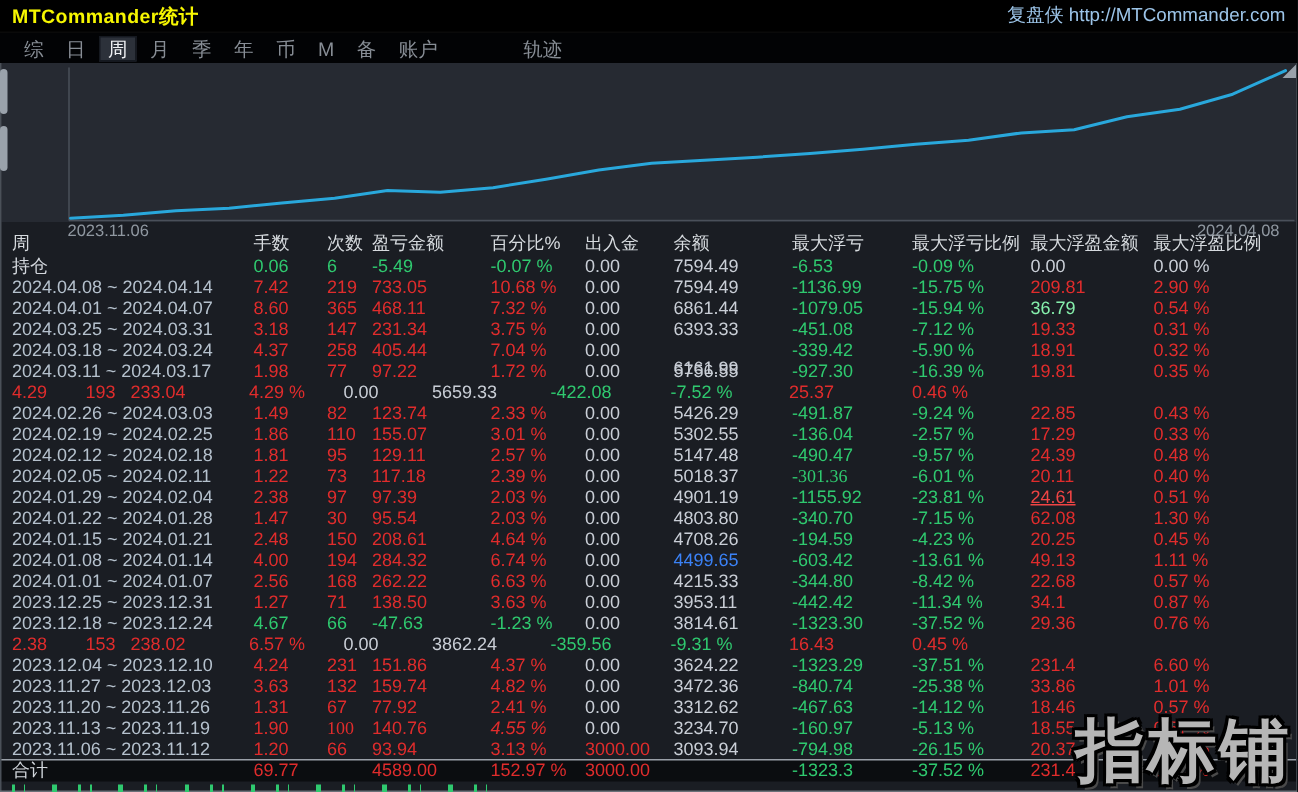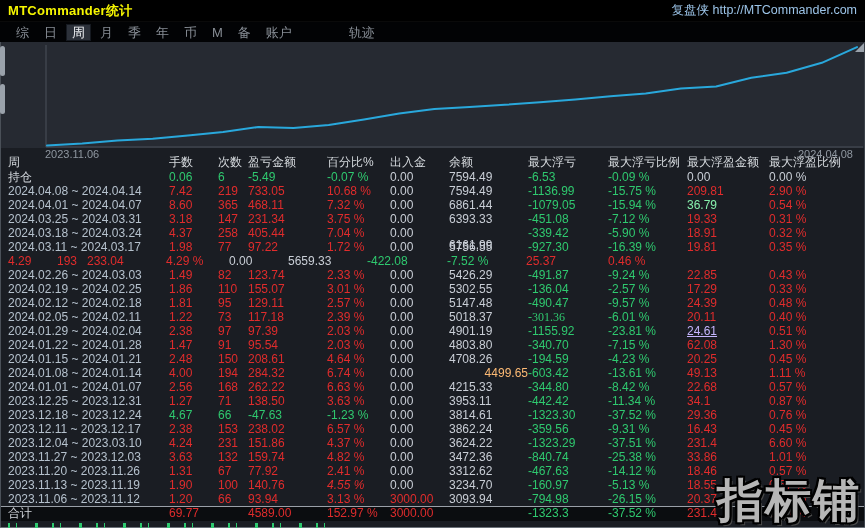--- a/index.html
+++ b/index.html
@@ -268,27 +268,27 @@
         <div class="trow">
           <span class="cell c-date" style="width: 161px;">2024.01.29 ~ 2024.02.04</span>
           <span class="cell" style="width: 49px; color: rgb(224, 44, 44);">2.38</span>
           <span class="cell" style="width: 30px; color: rgb(224, 44, 44);">97</span>
           <span class="cell" style="width: 79px; color: rgb(224, 44, 44);">97.39</span>
           <span class="cell" style="width: 63px; color: rgb(224, 44, 44);">2.03 %</span>
           <span class="cell" style="width: 59px; color: rgb(201, 206, 214);">0.00</span>
           <span class="cell" style="width: 79px; color: rgb(201, 206, 214);">4901.19</span>
           <span class="cell" style="width: 80px; color: rgb(47, 201, 111);">-1155.92</span>
           <span class="cell" style="width: 79px; color: rgb(47, 201, 111);">-23.81 %</span>
-          <span class="cell" style="width: 82px; color: #c4b5fd; text-decoration: underline;">24.61</span>
+          <span class="cell" style="width: 82px; color: #ef4444; text-decoration: underline;">24.61</span>
           <span class="cell" style="width: 96px; color: rgb(224, 44, 44);">0.51 %</span>
         </div>
         <div class="trow">
           <span class="cell c-date" style="width: 161px;">2024.01.22 ~ 2024.01.28</span>
           <span class="cell" style="width: 49px; color: rgb(224, 44, 44);">1.47</span>
-          <span class="cell" style="width: 30px; color: rgb(224, 44, 44);">91</span>
+          <span class="cell" style="width: 30px; color: rgb(224, 44, 44);">30</span>
           <span class="cell" style="width: 79px; color: rgb(224, 44, 44);">95.54</span>
           <span class="cell" style="width: 63px; color: rgb(224, 44, 44);">2.03 %</span>
           <span class="cell" style="width: 59px; color: rgb(201, 206, 214);">0.00</span>
           <span class="cell" style="width: 79px; color: rgb(201, 206, 214);">4803.80</span>
           <span class="cell" style="width: 80px; color: rgb(47, 201, 111);">-340.70</span>
           <span class="cell" style="width: 79px; color: rgb(47, 201, 111);">-7.15 %</span>
           <span class="cell" style="width: 82px; color: rgb(224, 44, 44);">62.08</span>
           <span class="cell" style="width: 96px; color: rgb(224, 44, 44);">1.30 %</span>
         </div>
         <div class="trow">
@@ -304,21 +304,21 @@
           <span class="cell" style="width: 82px; color: rgb(224, 44, 44);">20.25</span>
           <span class="cell" style="width: 96px; color: rgb(224, 44, 44);">0.45 %</span>
         </div>
         <div class="trow">
           <span class="cell c-date" style="width: 161px;">2024.01.08 ~ 2024.01.14</span>
           <span class="cell" style="width: 49px; color: rgb(224, 44, 44);">4.00</span>
           <span class="cell" style="width: 30px; color: rgb(224, 44, 44);">194</span>
           <span class="cell" style="width: 79px; color: rgb(224, 44, 44);">284.32</span>
           <span class="cell" style="width: 63px; color: rgb(224, 44, 44);">6.74 %</span>
           <span class="cell" style="width: 59px; color: rgb(201, 206, 214);">0.00</span>
-          <span class="cell" style="width: 79px; color: #fdba74; text-align: right;">4499.65</span>
+          <span class="cell" style="width: 79px; color: #3b82f6;">4499.65</span>
           <span class="cell" style="width: 80px; color: rgb(47, 201, 111);">-603.42</span>
           <span class="cell" style="width: 79px; color: rgb(47, 201, 111);">-13.61 %</span>
           <span class="cell" style="width: 82px; color: rgb(224, 44, 44);">49.13</span>
           <span class="cell" style="width: 96px; color: rgb(224, 44, 44);">1.11 %</span>
         </div>
         <div class="trow">
           <span class="cell c-date" style="width: 161px;">2024.01.01 ~ 2024.01.07</span>
           <span class="cell" style="width: 49px; color: rgb(224, 44, 44);">2.56</span>
           <span class="cell" style="width: 30px; color: rgb(224, 44, 44);">168</span>
           <span class="cell" style="width: 79px; color: rgb(224, 44, 44);">262.22</span>
@@ -350,34 +350,33 @@
           <span class="cell" style="width: 79px; color: rgb(47, 201, 111);">-47.63</span>
           <span class="cell" style="width: 63px; color: rgb(47, 201, 111);">-1.23 %</span>
           <span class="cell" style="width: 59px; color: rgb(201, 206, 214);">0.00</span>
           <span class="cell" style="width: 79px; color: rgb(201, 206, 214);">3814.61</span>
           <span class="cell" style="width: 80px; color: rgb(47, 201, 111);">-1323.30</span>
           <span class="cell" style="width: 79px; color: rgb(47, 201, 111);">-37.52 %</span>
           <span class="cell" style="width: 82px; color: rgb(224, 44, 44);">29.36</span>
           <span class="cell" style="width: 96px; color: rgb(224, 44, 44);">0.76 %</span>
         </div>
         <div class="trow">
-          <span class="cell c-date" style="width: 161px;">2023.12.11 ~ 2023.12.17</span>
           <span class="cell" style="width: 49px; color: rgb(224, 44, 44);">2.38</span>
           <span class="cell" style="width: 30px; color: rgb(224, 44, 44);">153</span>
           <span class="cell" style="width: 79px; color: rgb(224, 44, 44);">238.02</span>
           <span class="cell" style="width: 63px; color: rgb(224, 44, 44);">6.57 %</span>
           <span class="cell" style="width: 59px; color: rgb(201, 206, 214);">0.00</span>
           <span class="cell" style="width: 79px; color: rgb(201, 206, 214);">3862.24</span>
           <span class="cell" style="width: 80px; color: rgb(47, 201, 111);">-359.56</span>
           <span class="cell" style="width: 79px; color: rgb(47, 201, 111);">-9.31 %</span>
           <span class="cell" style="width: 82px; color: rgb(224, 44, 44);">16.43</span>
           <span class="cell" style="width: 96px; color: rgb(224, 44, 44);">0.45 %</span>
         </div>
         <div class="trow">
-          <span class="cell c-date" style="width: 161px;">2023.12.04 ~ 2023.03.10</span>
+          <span class="cell c-date" style="width: 161px;">2023.12.04 ~ 2023.12.10</span>
           <span class="cell" style="width: 49px; color: rgb(224, 44, 44);">4.24</span>
           <span class="cell" style="width: 30px; color: rgb(224, 44, 44);">231</span>
           <span class="cell" style="width: 79px; color: rgb(224, 44, 44);">151.86</span>
           <span class="cell" style="width: 63px; color: rgb(224, 44, 44);">4.37 %</span>
           <span class="cell" style="width: 59px; color: rgb(201, 206, 214);">0.00</span>
           <span class="cell" style="width: 79px; color: rgb(201, 206, 214);">3624.22</span>
           <span class="cell" style="width: 80px; color: rgb(47, 201, 111);">-1323.29</span>
           <span class="cell" style="width: 79px; color: rgb(47, 201, 111);">-37.51 %</span>
           <span class="cell" style="width: 82px; color: rgb(224, 44, 44);">231.4</span>
           <span class="cell" style="width: 96px; color: rgb(224, 44, 44);">6.60 %</span>
@@ -404,21 +403,21 @@
           <span class="cell" style="width: 59px; color: rgb(201, 206, 214);">0.00</span>
           <span class="cell" style="width: 79px; color: rgb(201, 206, 214);">3312.62</span>
           <span class="cell" style="width: 80px; color: rgb(47, 201, 111);">-467.63</span>
           <span class="cell" style="width: 79px; color: rgb(47, 201, 111);">-14.12 %</span>
           <span class="cell" style="width: 82px; color: rgb(224, 44, 44);">18.46</span>
           <span class="cell" style="width: 96px; color: rgb(224, 44, 44);">0.57 %</span>
         </div>
         <div class="trow">
           <span class="cell c-date" style="width: 161px;">2023.11.13 ~ 2023.11.19</span>
           <span class="cell" style="width: 49px; color: rgb(224, 44, 44);">1.90</span>
-          <span class="cell" style="width: 30px; color: rgb(224, 44, 44);">100</span>
+          <span class="cell" style="width: 30px; color: rgb(224, 44, 44); font-family: Liberation Serif, serif;">100</span>
           <span class="cell" style="width: 79px; color: rgb(224, 44, 44);">140.76</span>
           <span class="cell" style="width: 63px; color: rgb(224, 44, 44); font-style: italic;">4.55 %</span>
           <span class="cell" style="width: 59px; color: rgb(201, 206, 214);">0.00</span>
           <span class="cell" style="width: 79px; color: rgb(201, 206, 214);">3234.70</span>
           <span class="cell" style="width: 80px; color: rgb(47, 201, 111);">-160.97</span>
           <span class="cell" style="width: 79px; color: rgb(47, 201, 111);">-5.13 %</span>
           <span class="cell" style="width: 82px; color: rgb(224, 44, 44);">18.55</span>
           <span class="cell" style="width: 96px; color: rgb(224, 44, 44);">0.57 %</span>
         </div>
         <div class="trow">

